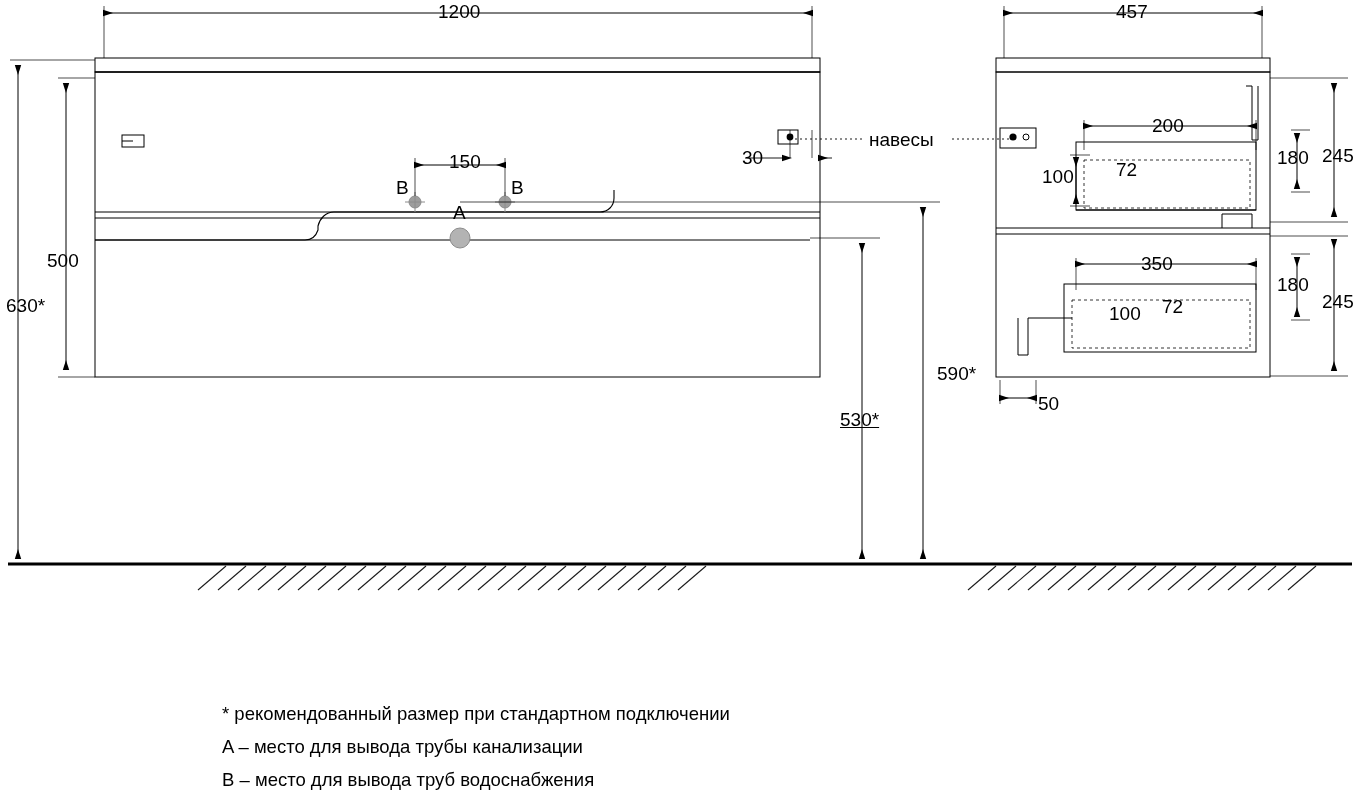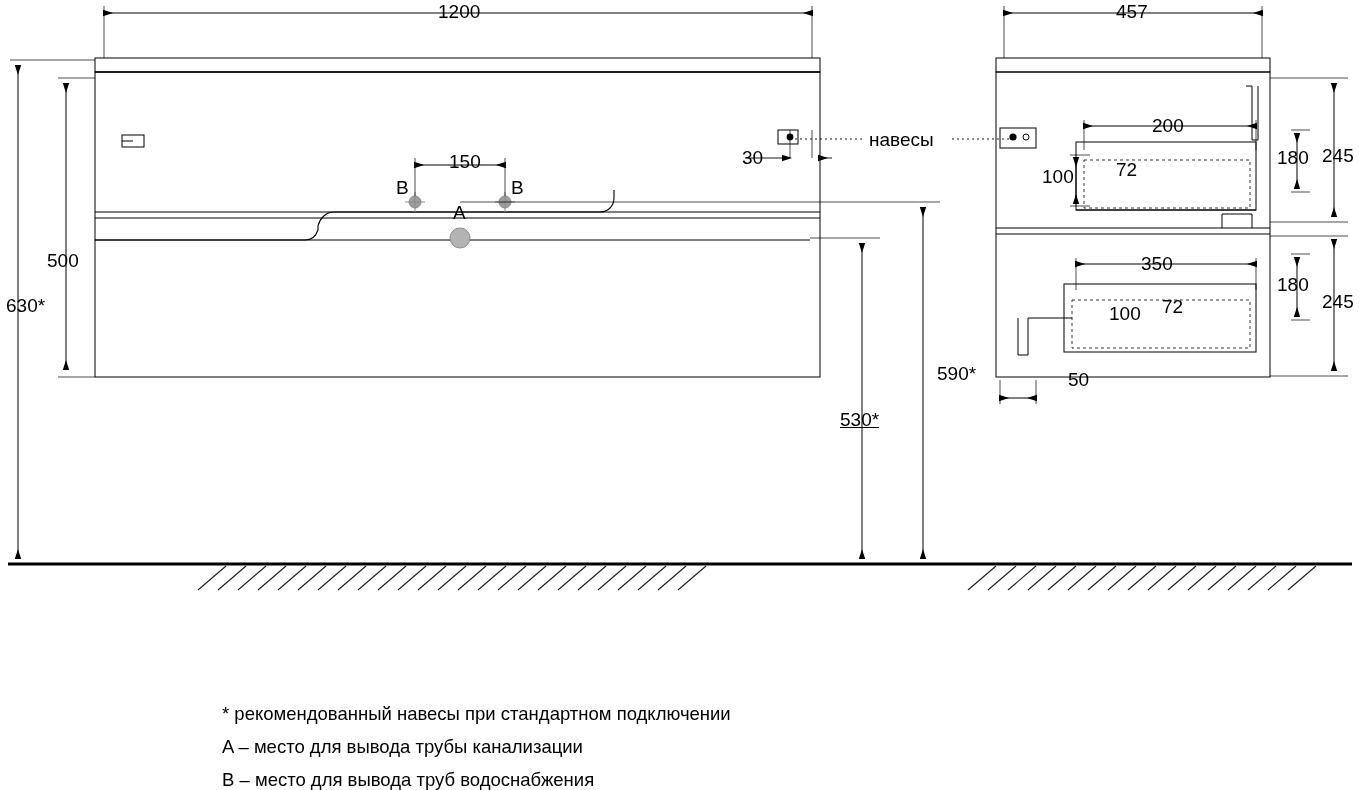--- a/index.html
+++ b/index.html
@@ -241,19 +241,19 @@
   <div class="lbl" style="left:1152px; top:116px;">200</div>
   <div class="lbl" style="left:1042px; top:167px;">100</div>
   <div class="lbl" style="left:1116px; top:160px;">72</div>
   <div class="lbl" style="left:1277px; top:148px;">180</div>
   <div class="lbl" style="left:1322px; top:146px;">245</div>
   <div class="lbl" style="left:1141px; top:254px;">350</div>
   <div class="lbl" style="left:1109px; top:304px;">100</div>
   <div class="lbl" style="left:1162px; top:297px;">72</div>
   <div class="lbl" style="left:1277px; top:275px;">180</div>
   <div class="lbl" style="left:1322px; top:292px;">245</div>
-  <div class="lbl" style="left:1038px; top:370px;margin-left:30px;">50</div>
-
-  <div class="note" style="left:222px; top:703px;">* рекомендованный навесы при стандартном подключении</div>
+  <div class="lbl" style="left:1038px; top:394px;">50</div>
+
+  <div class="note" style="left:222px; top:703px;">* рекомендованный размер при стандартном подключении</div>
   <div class="note" style="left:222px; top:736px;">A – место для вывода трубы канализации</div>
   <div class="note" style="left:222px; top:769px;">B – место для вывода труб водоснабжения</div>
 
 </div>
 
 </body></html>

